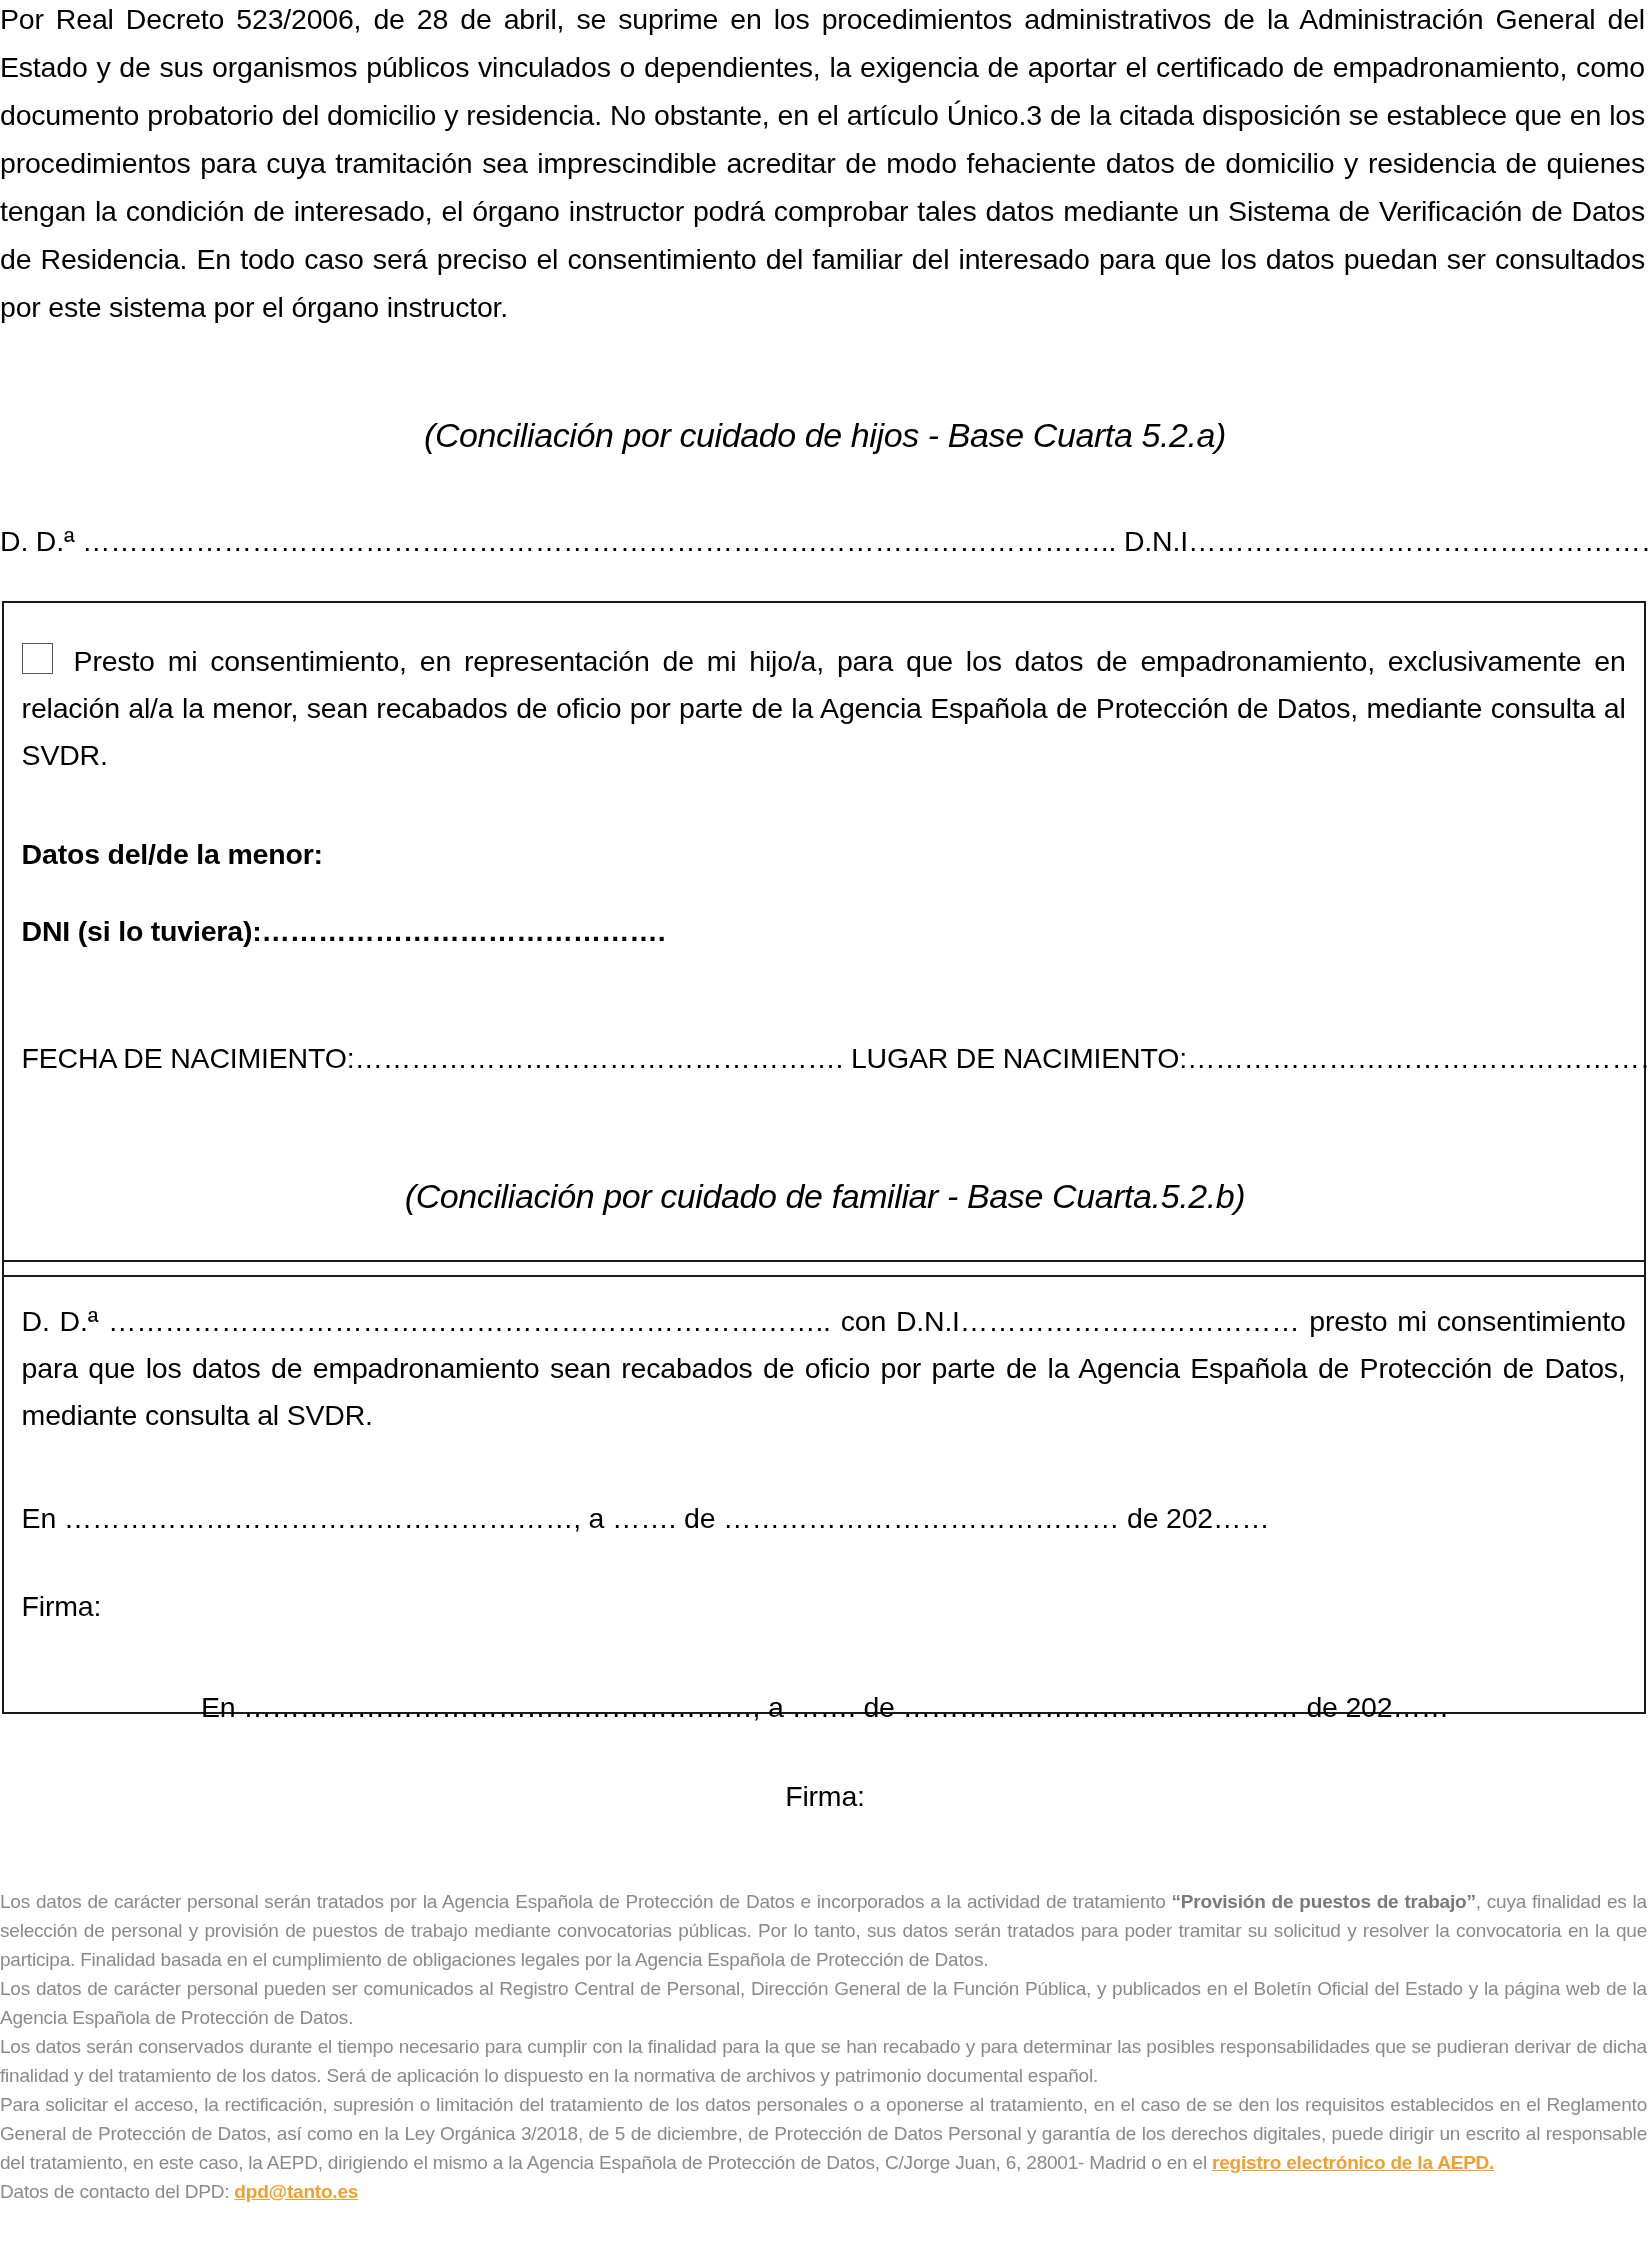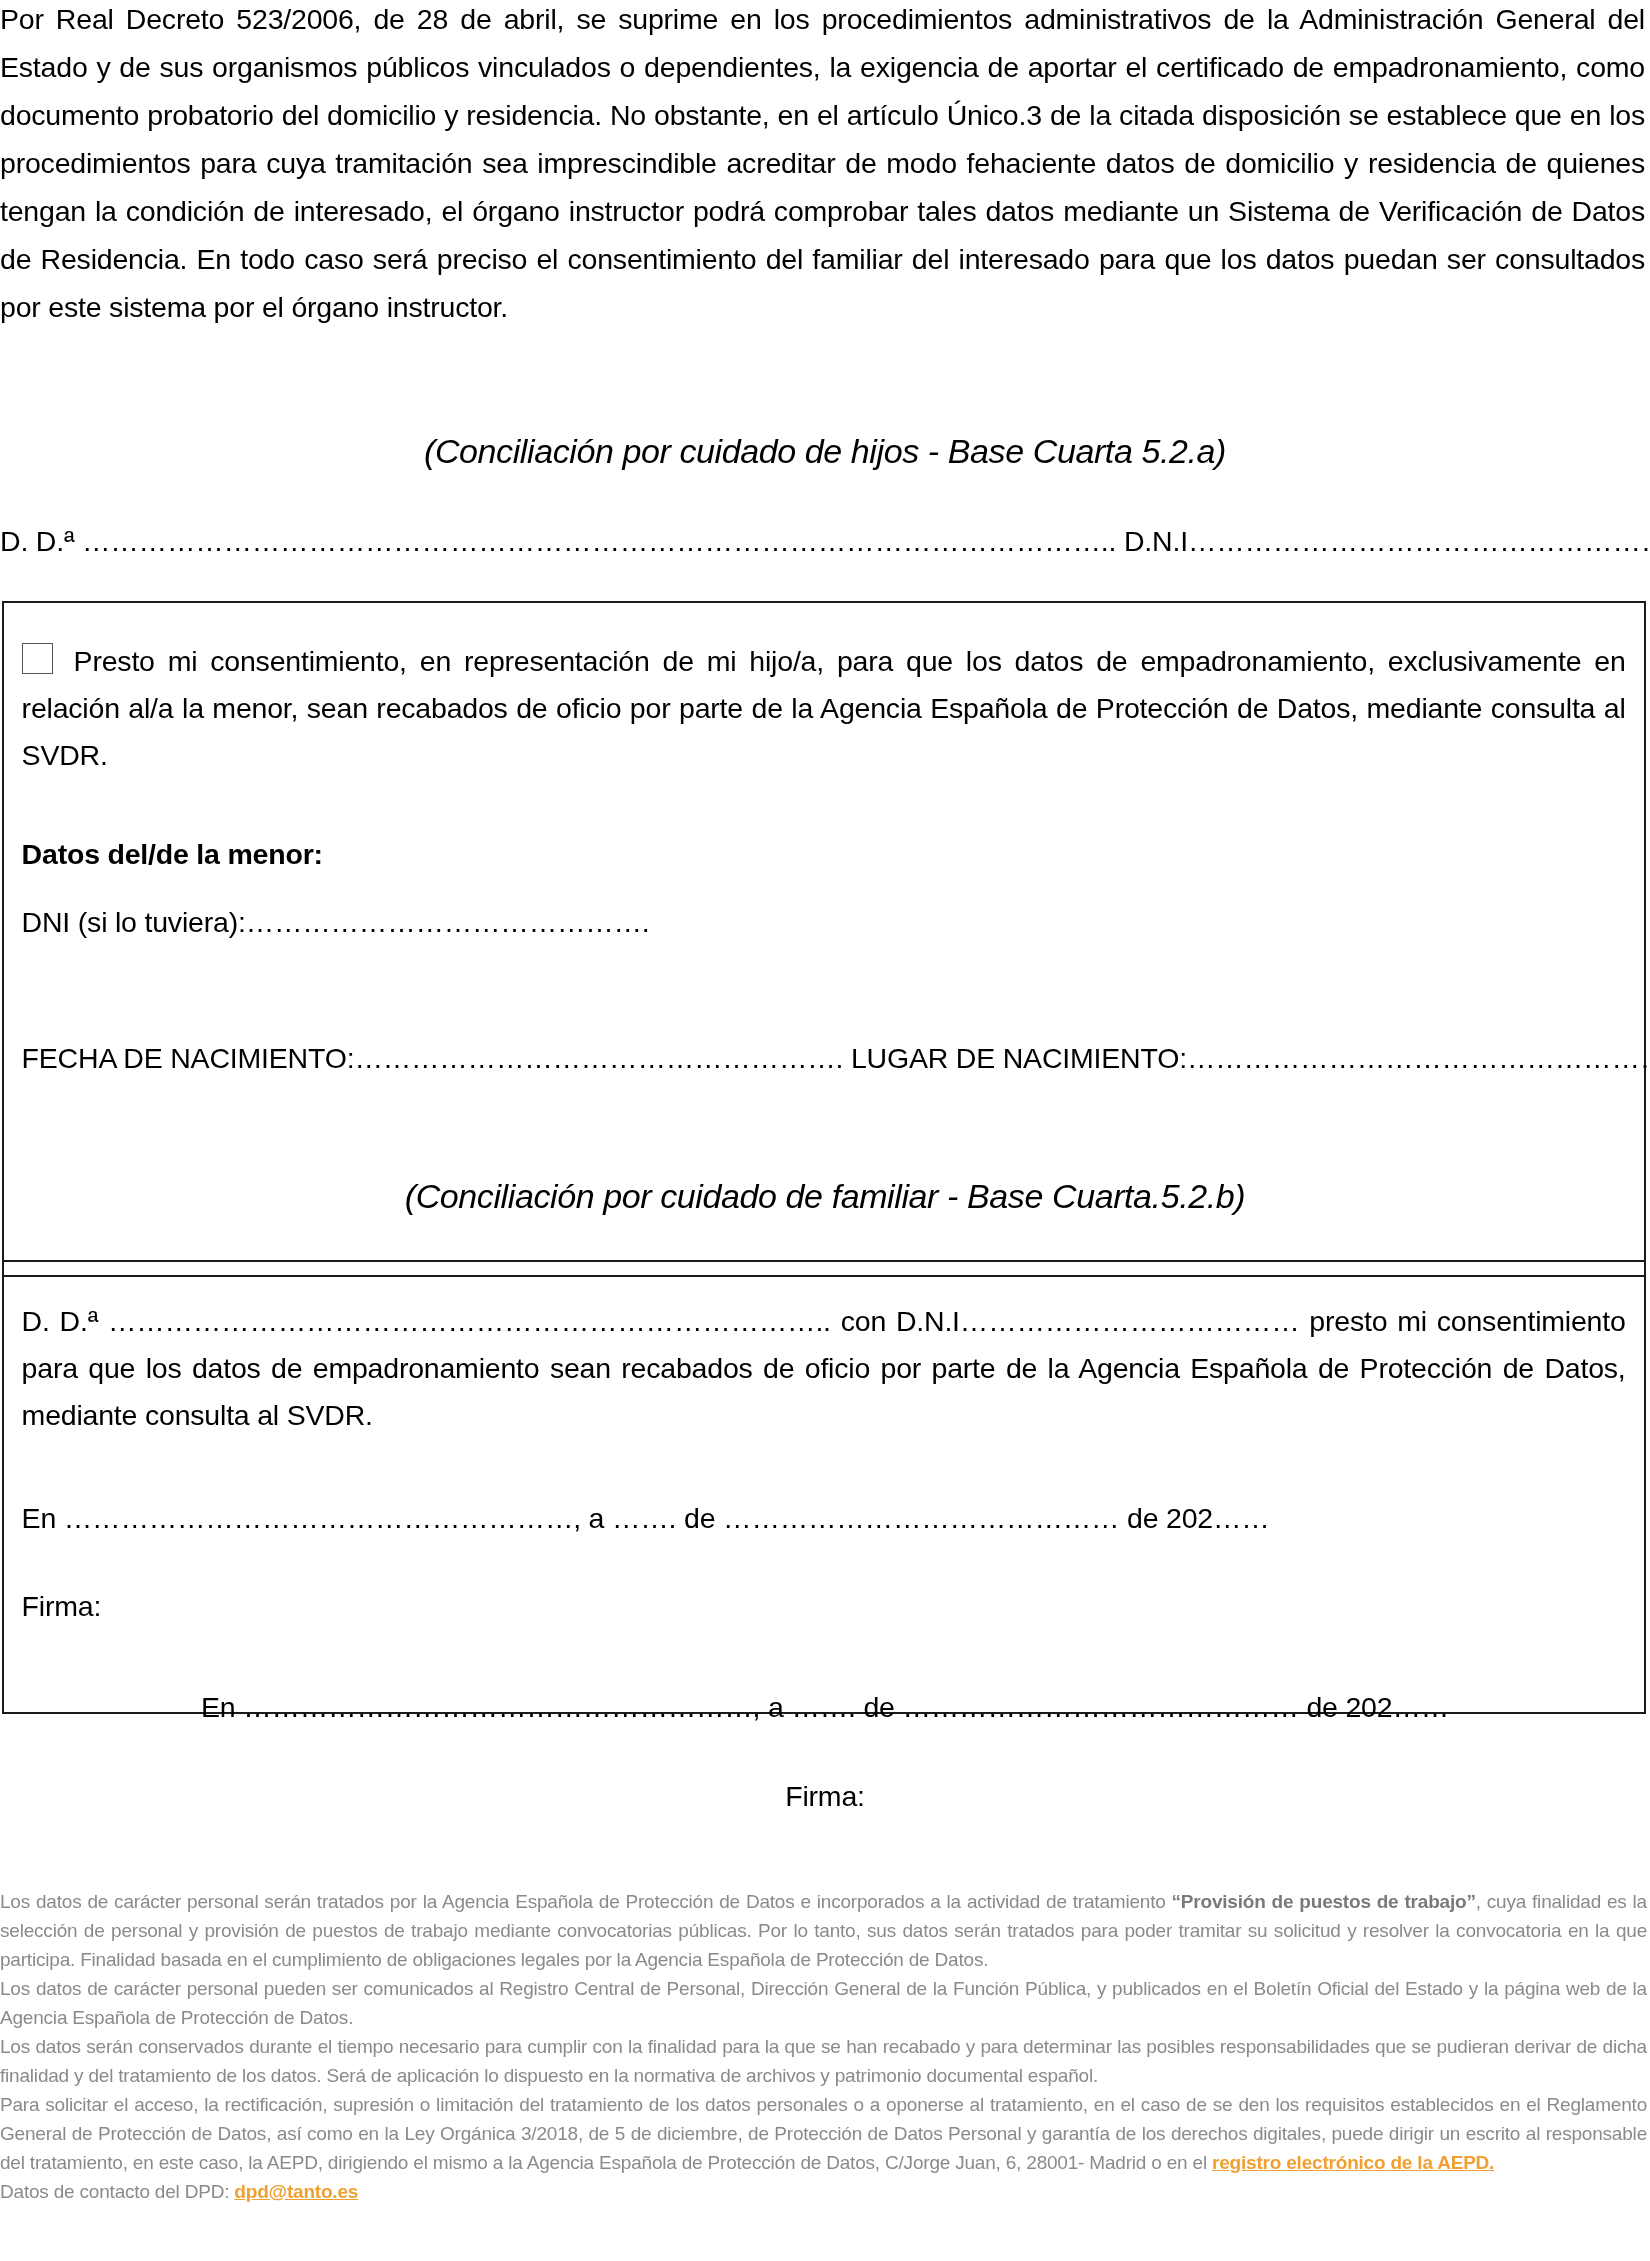--- a/index.html
+++ b/index.html
@@ -42,34 +42,34 @@
   .footer p { margin: 0; }
   .footer .fb { font-weight: bold; color: #7a7a7a; margin-top: 16px; }
   .footer a { color: #f0a030; font-weight: bold; text-decoration: underline; }
   .center { left: 0; width: 1650px; text-align: center; }
 </style>
 </head>
 <body>
 
 <div class="abs para" style="top:-4.9px;">Por Real Decreto 523/2006, de 28 de abril, se suprime en los procedimientos administrativos de la Administración General del Estado y de sus organismos públicos vinculados o dependientes, la exigencia de aportar el certificado de empadronamiento, como documento probatorio del domicilio y residencia. No obstante, en el artículo Único.3 de la citada disposición se establece que en los procedimientos para cuya tramitación sea imprescindible acreditar de modo fehaciente datos de domicilio y residencia de quienes tengan la condición de interesado, el órgano instructor podrá comprobar tales datos mediante un Sistema de Verificación de Datos de Residencia. En todo caso será preciso el consentimiento del familiar del interesado para que los datos puedan ser consultados por este sistema por el órgano instructor.</div>
 
-<div class="abs title" style="top:428px;">(Conciliación por cuidado de hijos - Base Cuarta 5.2.a)</div>
+<div class="abs title" style="top:412px;">(Conciliación por cuidado de hijos - Base Cuarta 5.2.a)</div>
 
 <div class="abs line" style="left:0; top:523px;">
   <span>D. D.ª</span>
   <span>………………………………………………………………………………………………..</span>
   <span>D.N.I</span><span>……………………………………………….</span>
 </div>
 
 <div class="abs box" style="top:601px; height:676px;">
   <div class="inbox just" style="top:35px;">
     <span class="checkbox"></span><span>Presto mi consentimiento, en representación de mi hijo/a, para que los datos de empadronamiento, exclusivamente en relación al/a la menor, sean recabados de oficio por parte de la Agencia Española de Protección de Datos, mediante consulta al SVDR.</span>
   </div>
   <div class="inbox bold" style="top:233px; line-height:36px;">Datos del/de la menor:</div>
-  <div class="inbox line" style="top:301px;">
+  <div class="inbox line" style="top:310px;font-weight:bold;">
     <span>DNI (si lo tuviera):</span><span>…………………………………….</span>
   </div>
   <div class="inbox line" style="top:437px;">
     <span>FECHA DE NACIMIENTO:</span><span>…………………………………………….</span>
     <span>LUGAR DE NACIMIENTO:</span><span>…………………………………………………….</span>
   </div>
 </div>
 
 <div class="abs title" style="top:1173px;">(Conciliación por cuidado de familiar - Base Cuarta.5.2.b)</div>
 

